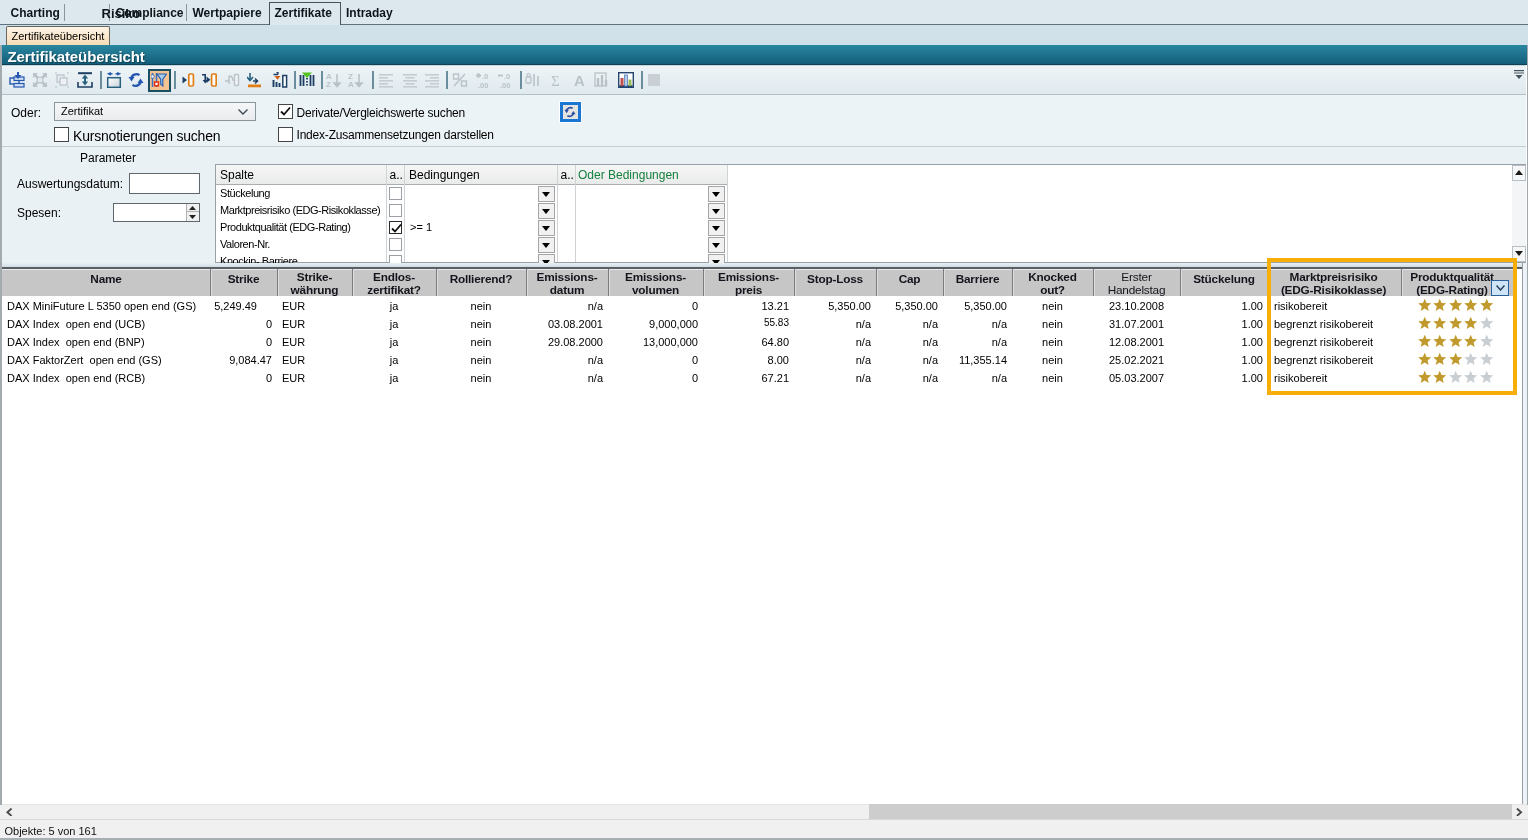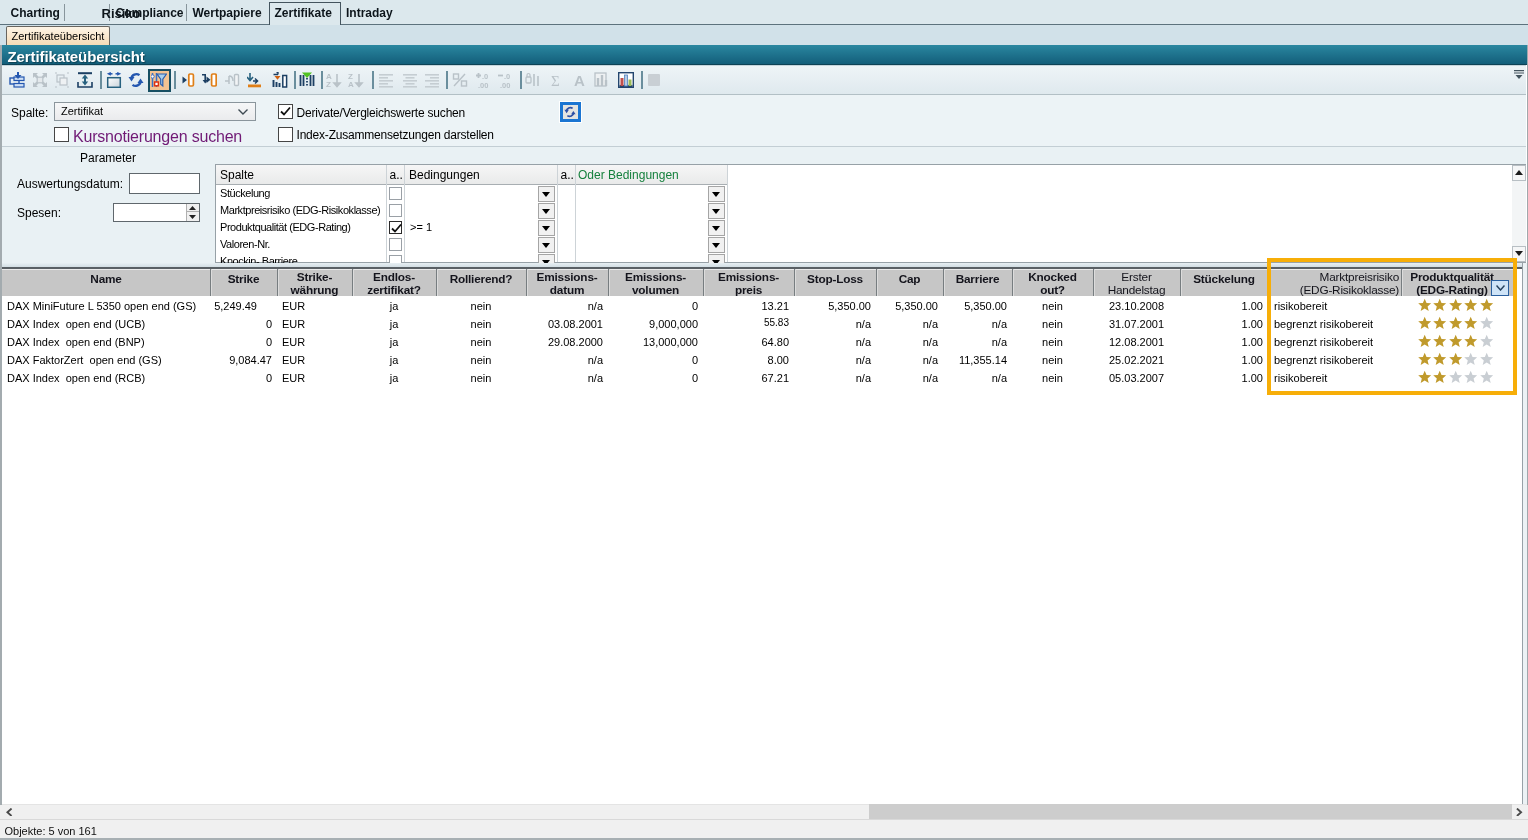--- a/index.html
+++ b/index.html
@@ -187,34 +187,34 @@
     <rect x="2.5" y="6" width="3" height="8" fill="#c0504d"></rect>
     <rect x="6.5" y="3" width="3" height="11" fill="#b8cce4" stroke="#4f81bd" stroke-width="0.8"></rect>
     <rect x="10.5" y="7.5" width="3" height="6.5" fill="#9bbb59"></rect>
   </svg>
 <div class="a" style="left:648px;top:74px;width:12px;height:12px;background:#c9cfd4;border-radius:1px"></div>
 <svg class="a" style="left:1514px;top:70px" width="10" height="9" viewBox="0 0 10 9">
     <path d="M0 0.6 h10 M0 3 h10" stroke="#44545e" stroke-width="1.2"></path>
     <path d="M1.5 5 h7 l-3.5 4 z" fill="#44545e"></path>
   </svg>
 <div class="a" style="left:2px;top:95px;width:1524px;height:51px;background:#ecf3f6"></div>
-<div class="a" style="left:11px;top:105.5px;font-size:12px;font-weight:normal;color:#000;letter-spacing:0px;white-space:pre;">Spalte:</div>
+<div class="a" style="left:11px;top:105.5px;font-size:12px;font-weight:normal;color:#000;letter-spacing:0px;white-space:pre;">Oder:</div>
 <div class="a" style="left:54px;top:102px;width:202px;height:19px;background:linear-gradient(#f6f7f8,#eaebed);border:1px solid #8a959c"></div>
 <div class="a" style="left:61px;top:105px;font-size:11px;font-weight:normal;color:#000;letter-spacing:0px;white-space:pre;">Zertifikat</div>
 <svg class="a" style="left:238px;top:109px" width="10" height="6" viewBox="0 0 10 6">
     <path d="M0.5 0.5 L5 5 L9.5 0.5" fill="none" stroke="#3e4a52" stroke-width="1.4"></path>
   </svg>
 <div class="a cb" style="left:277.5px;top:104px;width:15px;height:15px;border-color:#454545">
     <svg width="15" height="15" viewBox="0 0 15 15" style="position:absolute;left:-1px;top:-1px">
       <path d="M3 7.5 L6 10.5 L12 3.5" fill="none" stroke="#111" stroke-width="1.8"></path>
     </svg>
   </div>
 <div class="a" style="left:296.5px;top:105.5px;font-size:12px;font-weight:normal;color:#000;letter-spacing:-0.2px;white-space:pre;">Derivate/Vergleichswerte suchen</div>
 <div class="a cb" style="left:54px;top:126.5px;width:15px;height:15px;border-color:#454545"></div>
-<div class="a" style="left:73px;top:128px;font-size:16px;font-weight:normal;color:#701a75;letter-spacing:-0.2px;white-space:pre;">Kursnotierungen suchen</div>
+<div class="a" style="left:73px;top:128px;font-size:14px;font-weight:normal;color:#000000;letter-spacing:-0.2px;white-space:pre;">Kursnotierungen suchen</div>
 <div class="a cb" style="left:277.5px;top:126.5px;width:15px;height:15px;border-color:#454545"></div>
 <div class="a" style="left:296.5px;top:128px;font-size:12px;font-weight:normal;color:#000;letter-spacing:-0.2px;white-space:pre;">Index-Zusammensetzungen darstellen</div>
 <div class="a" style="left:560px;top:102px;width:21px;height:20px;background:#e4e4e1;border:3px solid #1b75d2;outline:1px solid #fff"></div>
 <svg class="a" style="left:564px;top:106px" width="12" height="12" viewBox="0 0 16 16">
     <g>
       <path d="M3.2 6.8 a5.2 5.2 0 0 1 8.3 -3.6" fill="none" stroke="#2d4fa5" stroke-width="2.3"></path>
       <path d="M0.5 5 l6 0 -3 4.5 z" fill="#2d4fa5"></path>
       <path d="M12.8 9.2 a5.2 5.2 0 0 1 -8.3 3.6" fill="none" stroke="#2d4fa5" stroke-width="2.3"></path>
       <path d="M15.5 11 l-6 0 3 -4.5 z" fill="#2d4fa5"></path>
     </g>
@@ -325,21 +325,21 @@
 <div class="a" style="left:436px;top:271.8px;width:90px;height:14px;font-size:11.8px;font-weight:bold;color:#14141c;text-align:center;letter-spacing:-0.2px;white-space:pre">Rollierend?</div>
 <div class="a" style="left:526px;top:270.8px;width:82px;font-size:11.8px;font-weight:bold;color:#14141c;text-align:center;letter-spacing:-0.2px;line-height:13px;white-space:pre">Emissions-<br>datum</div>
 <div class="a" style="left:608px;top:270.8px;width:95px;font-size:11.8px;font-weight:bold;color:#14141c;text-align:center;letter-spacing:-0.2px;line-height:13px;white-space:pre">Emissions-<br>volumen</div>
 <div class="a" style="left:703px;top:270.8px;width:91px;font-size:11.8px;font-weight:bold;color:#14141c;text-align:center;letter-spacing:-0.2px;line-height:13px;white-space:pre">Emissions-<br>preis</div>
 <div class="a" style="left:794px;top:271.8px;width:82px;height:14px;font-size:11.8px;font-weight:bold;color:#14141c;text-align:center;letter-spacing:-0.2px;white-space:pre">Stop-Loss</div>
 <div class="a" style="left:876px;top:271.8px;width:67px;height:14px;font-size:11.8px;font-weight:bold;color:#14141c;text-align:center;letter-spacing:-0.2px;white-space:pre">Cap</div>
 <div class="a" style="left:943px;top:271.8px;width:69px;height:14px;font-size:11.8px;font-weight:bold;color:#14141c;text-align:center;letter-spacing:-0.2px;white-space:pre">Barriere</div>
 <div class="a" style="left:1012px;top:270.8px;width:81px;font-size:11.8px;font-weight:bold;color:#14141c;text-align:center;letter-spacing:-0.2px;line-height:13px;white-space:pre">Knocked<br>out?</div>
 <div class="a" style="left:1093px;top:270.8px;width:87px;font-size:11.8px;font-weight:normal;color:#14141c;text-align:center;letter-spacing:-0.2px;line-height:13px;white-space:pre">Erster<br>Handelstag</div>
 <div class="a" style="left:1180px;top:271.8px;width:88px;height:14px;font-size:11.8px;font-weight:bold;color:#14141c;text-align:center;letter-spacing:-0.2px;white-space:pre">Stückelung</div>
-<div class="a" style="left:1268px;top:270.8px;width:131px;font-size:11.8px;font-weight:normal;color:#14141c;text-align:right;letter-spacing:-0.2px;line-height:13px;white-space:pre">Marktpreisrisiko<br>(EDG-Risikoklasse)</div>
+<div class="a" style="left:1268px;top:270.8px;width:131px;font-size:11.8px;font-weight:bold;color:#14141c;text-align:center;letter-spacing:-0.2px;line-height:13px;white-space:pre">Marktpreisrisiko<br>(EDG-Risikoklasse)</div>
 <div class="a" style="left:1401px;top:270.8px;width:102px;font-size:11.8px;font-weight:bold;color:#14141c;text-align:center;letter-spacing:-0.2px;line-height:13px;white-space:pre">Produktqualität<br>(EDG-Rating)</div>
 <div class="a" style="left:1491px;top:280px;width:18px;height:16px;background:#cfe4f7;border:1.5px solid #2a5f9e"></div>
 <svg class="a" style="left:1495.5px;top:285px" width="9" height="6" viewBox="0 0 9 6">
     <path d="M0.5 0.5 L4.5 5 L8.5 0.5" fill="none" stroke="#27435f" stroke-width="1.5"></path>
   </svg>
 <div class="a" style="left:7px;top:299.5px;font-size:11px;white-space:pre">DAX MiniFuture L 5350 open end (GS)</div>
 <div class="a" style="left:195px;top:299.5px;width:62px;font-size:11px;text-align:right;white-space:pre">5,249.49</div>
 <div class="a" style="left:282px;top:299.5px;font-size:11px;white-space:pre">EUR</div>
 <div class="a" style="left:352px;top:299.5px;width:84px;font-size:11px;text-align:center;white-space:pre">ja</div>
 <div class="a" style="left:436px;top:299.5px;width:90px;font-size:11px;text-align:center;white-space:pre">nein</div>

